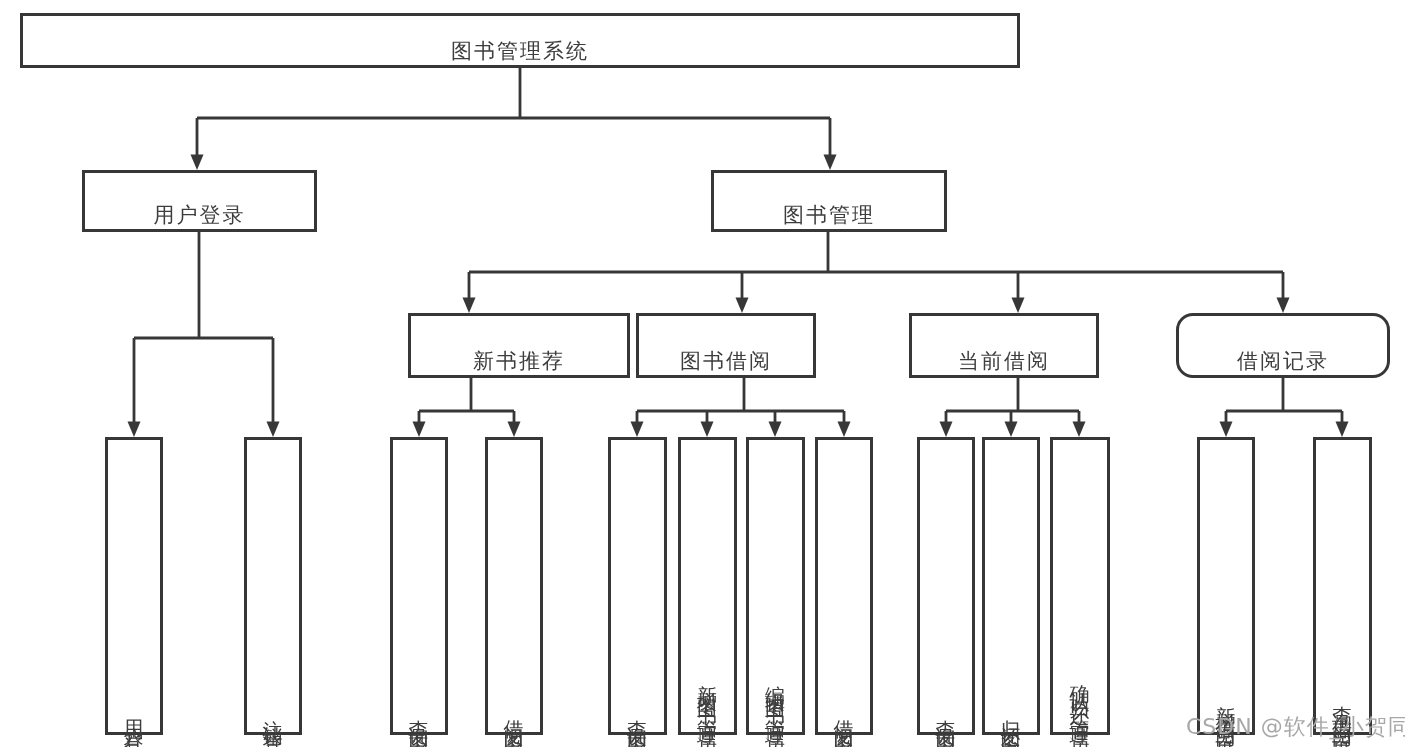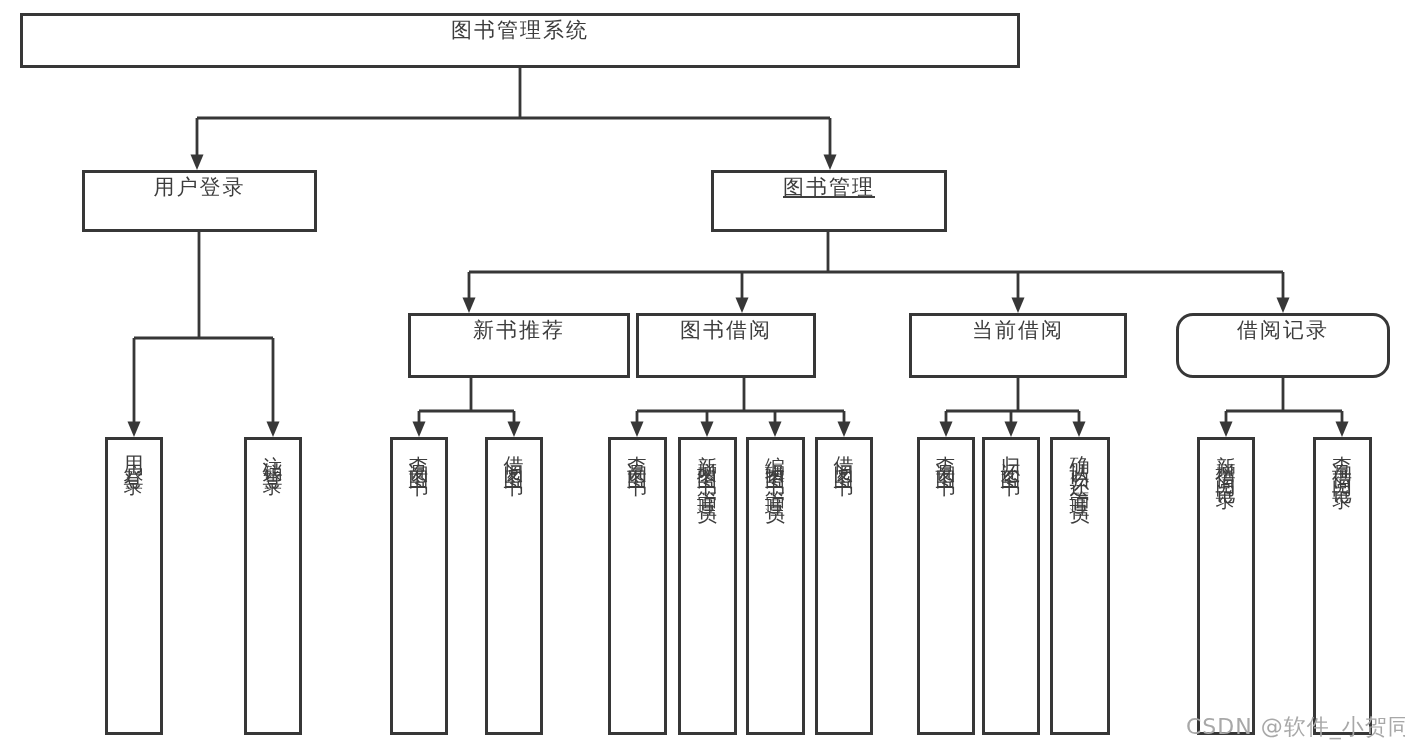--- a/index.html
+++ b/index.html
@@ -28,21 +28,21 @@
   }
   svg.connectors polygon {
     fill: var(--line, #373737);
     stroke: none;
   }
   .node {
     position: absolute;
     background: #ffffff;
     border: 3px solid var(--line, #373737);
     display: flex;
-    align-items: flex-start;
+    align-items: flex-end;
     justify-content: center;
     color: var(--text, #3d3d3d);
     z-index: 2;
   }
   .h-node { font-size: 21px; letter-spacing: 2px; }
   .v-node span {
     writing-mode: vertical-rl;
     text-orientation: mixed;
     font-size: 20px;
     letter-spacing: 7px;
@@ -108,31 +108,31 @@
     </g>
   </svg>
 
   <div class="node h-node" style="left:20px; top:13px; width:1000px; height:55px;">
     <span>图书管理系统</span>
   </div>
 
   <div class="node h-node" style="left:82px; top:170px; width:235px; height:62px;">
     <span>用户登录</span>
   </div>
-  <div class="node h-node" style="left:711px; top:170px; width:236px; height:62px;text-decoration:underline;">
+  <div class="node h-node" style="left:711px; top:170px; width:236px; height:62px;">
     <span>图书管理</span>
   </div>
 
   <div class="node h-node" style="left:360px; top:313px; width:222px; height:65px;margin-left:48px;">
     <span>新书推荐</span>
   </div>
   <div class="node h-node" style="left:636px; top:313px; width:180px; height:65px;">
     <span>图书借阅</span>
   </div>
-  <div class="node h-node" style="left:909px; top:313px; width:218px; height:65px;">
+  <div class="node h-node" style="left:909px; top:313px; width:190px; height:65px;">
     <span>当前借阅</span>
   </div>
   <div class="node h-node" style="left:1176px; top:313px; width:214px; height:65px;border-radius:17px;">
     <span>借阅记录</span>
   </div>
 
   <div class="node v-node" style="left:105px; top:437px; width:58px; height:298px;">
     <span>用户登录</span>
   </div>
   <div class="node v-node" style="left:244px; top:437px; width:58px; height:298px;">

